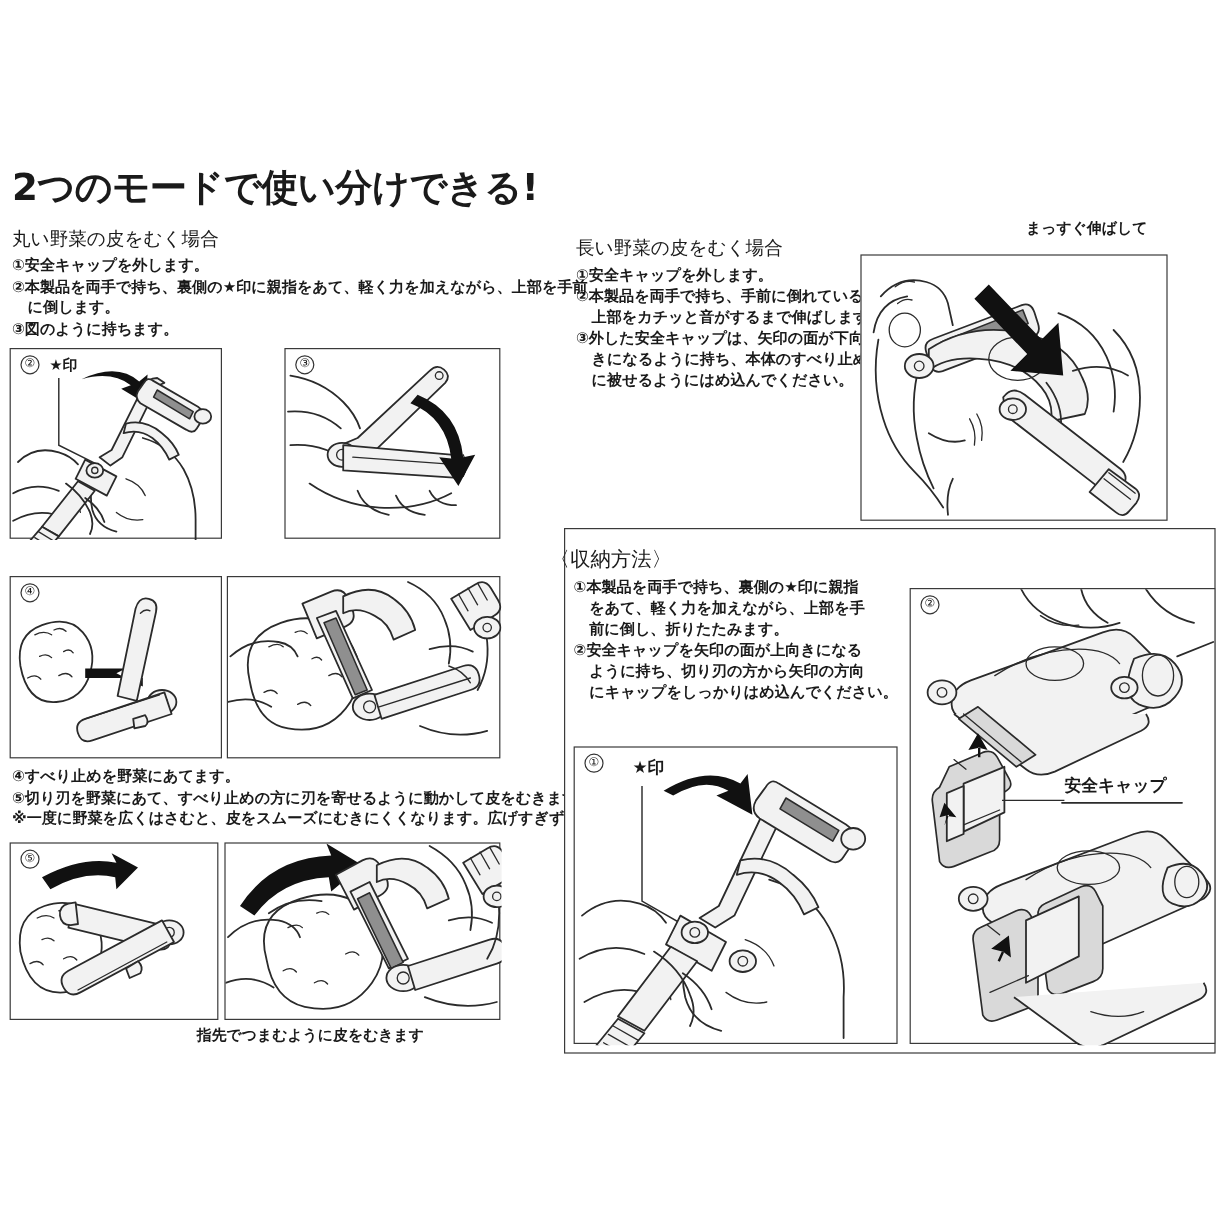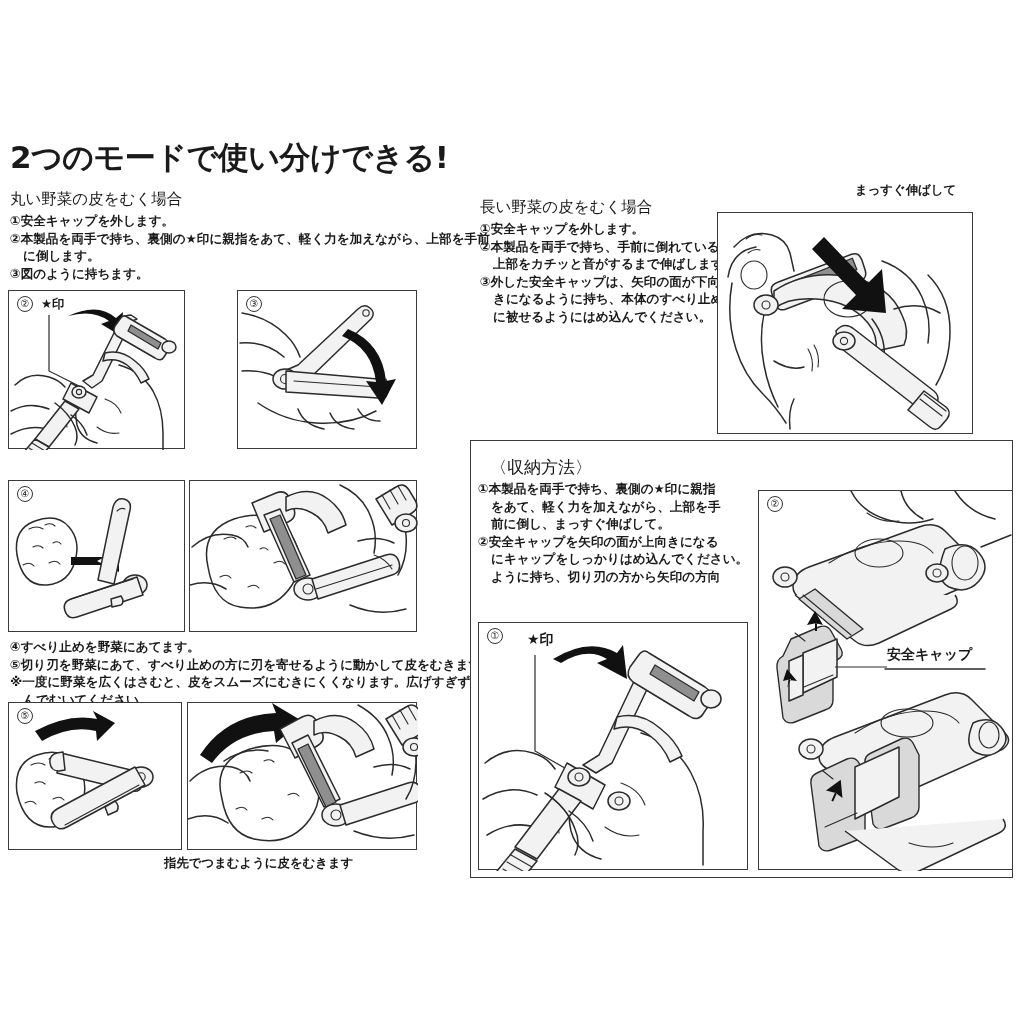--- a/index.html
+++ b/index.html
@@ -173,21 +173,20 @@
     <path class="ln-thin" d="M192 14 l8 14 M200 9 l8 14 M208 5 l8 14"></path>
     <ellipse class="fill-lt" cx="216" cy="42" rx="11" ry="9"></ellipse>
     <circle class="ln-thin" cx="216" cy="42" r="3.5" fill="#fff"></circle>
   </svg>
 </div>
 
 <div class="abs steps" style="left:10px;top:638px;width:455px;">
   <div>④すべり止めを野菜にあてます。</div>
   <div>⑤切り刃を野菜にあて、すべり止めの方に刃を寄せるように動かして皮をむきます。</div>
   <div>※一度に野菜を広くはさむと、皮をスムーズにむきにくくなります。広げすぎずに挟</div>
-  <div class="indent">んでむいてください。</div>
 </div>
 
 <div class="abs frame" style="left:8px;top:702px;width:174px;height:148px;">
   <div class="panel-num"><span>⑤</span></div>
   <svg width="174" height="148" viewBox="0 0 174 148">
 
     <path class="arrow-blk" d="M22 30 q34 -18 62 -12 l-4 -8 22 12 -18 18 -1 -10 q-26 -6 -54 10z" transform="translate(4,-2)"></path>
 
     <path class="ln" d="M8 90 q-4 -30 20 -38 q24 -8 38 8 q14 16 8 38 q-6 24 -30 26 q-28 2 -36 -34z"></path>
     <path class="ln-thin" d="M22 62 q8 -4 14 0 M40 56 q6 -3 10 1 M26 80 q6 -3 10 1 M16 100 q7 -4 11 1 M44 96 q7 -4 11 1"></path>
@@ -283,29 +282,29 @@
     <circle class="ln-thin" cx="126" cy="128" r="3.6" fill="#fff"></circle>
     <path class="fill-lt" d="M206 178 l22 16 q6 5 1 12 l-6 7 q-5 6 -11 1 l-22 -17z"></path>
     <path class="ln-thin" d="M202 186 l22 17 M206 181 l22 17"></path>
 
     <path class="arrow-blk" d="M106 24 l44 46 14 -14 4 44 -44 -4 14 -14 -44 -46z"></path>
   </svg>
 </div>
 
 <div class="abs outer-frame" style="left:470px;top:440px;width:543px;height:438px;"></div>
 
-<div class="abs sec-heading" style="left:490px;top:458px;font-size:17px;">〈収納方法〉</div>
+<div class="abs sec-heading" style="left:458px;top:458px;font-size:17px;">〈収納方法〉</div>
 
 <div class="abs steps" style="left:478px;top:480px;width:280px;overflow:hidden;height:110px;">
   <div>①本製品を両手で持ち、裏側の★印に親指</div>
   <div class="indent">をあて、軽く力を加えながら、上部を手</div>
-  <div class="indent">前に倒し、まっすぐ伸ばして。</div>
+  <div class="indent">前に倒し、折りたたみます。</div>
   <div>②安全キャップを矢印の面が上向きになる</div>
+  <div class="indent">ように持ち、切り刃の方から矢印の方向</div>
   <div class="indent">にキャップをしっかりはめ込んでください。</div>
-  <div class="indent">ように持ち、切り刃の方から矢印の方向</div>
 </div>
 
 <div class="abs frame" style="left:478px;top:622px;width:270px;height:248px;">
   <div class="panel-num"><span>①</span></div>
   <div class="lbl" style="left:48px;top:8px;font-size:14px;">★印</div>
   <svg width="270" height="248" viewBox="0 0 270 248">
 
     <path class="leader" d="M56 32 L56 128 L98 152"></path>
 
     <path class="arrow-blk" d="M62 44 q36 -22 64 -6 l6 -8 4 34 -30 -16 10 -4 q-20 -12 -46 4z" transform="translate(12,-8)"></path>

